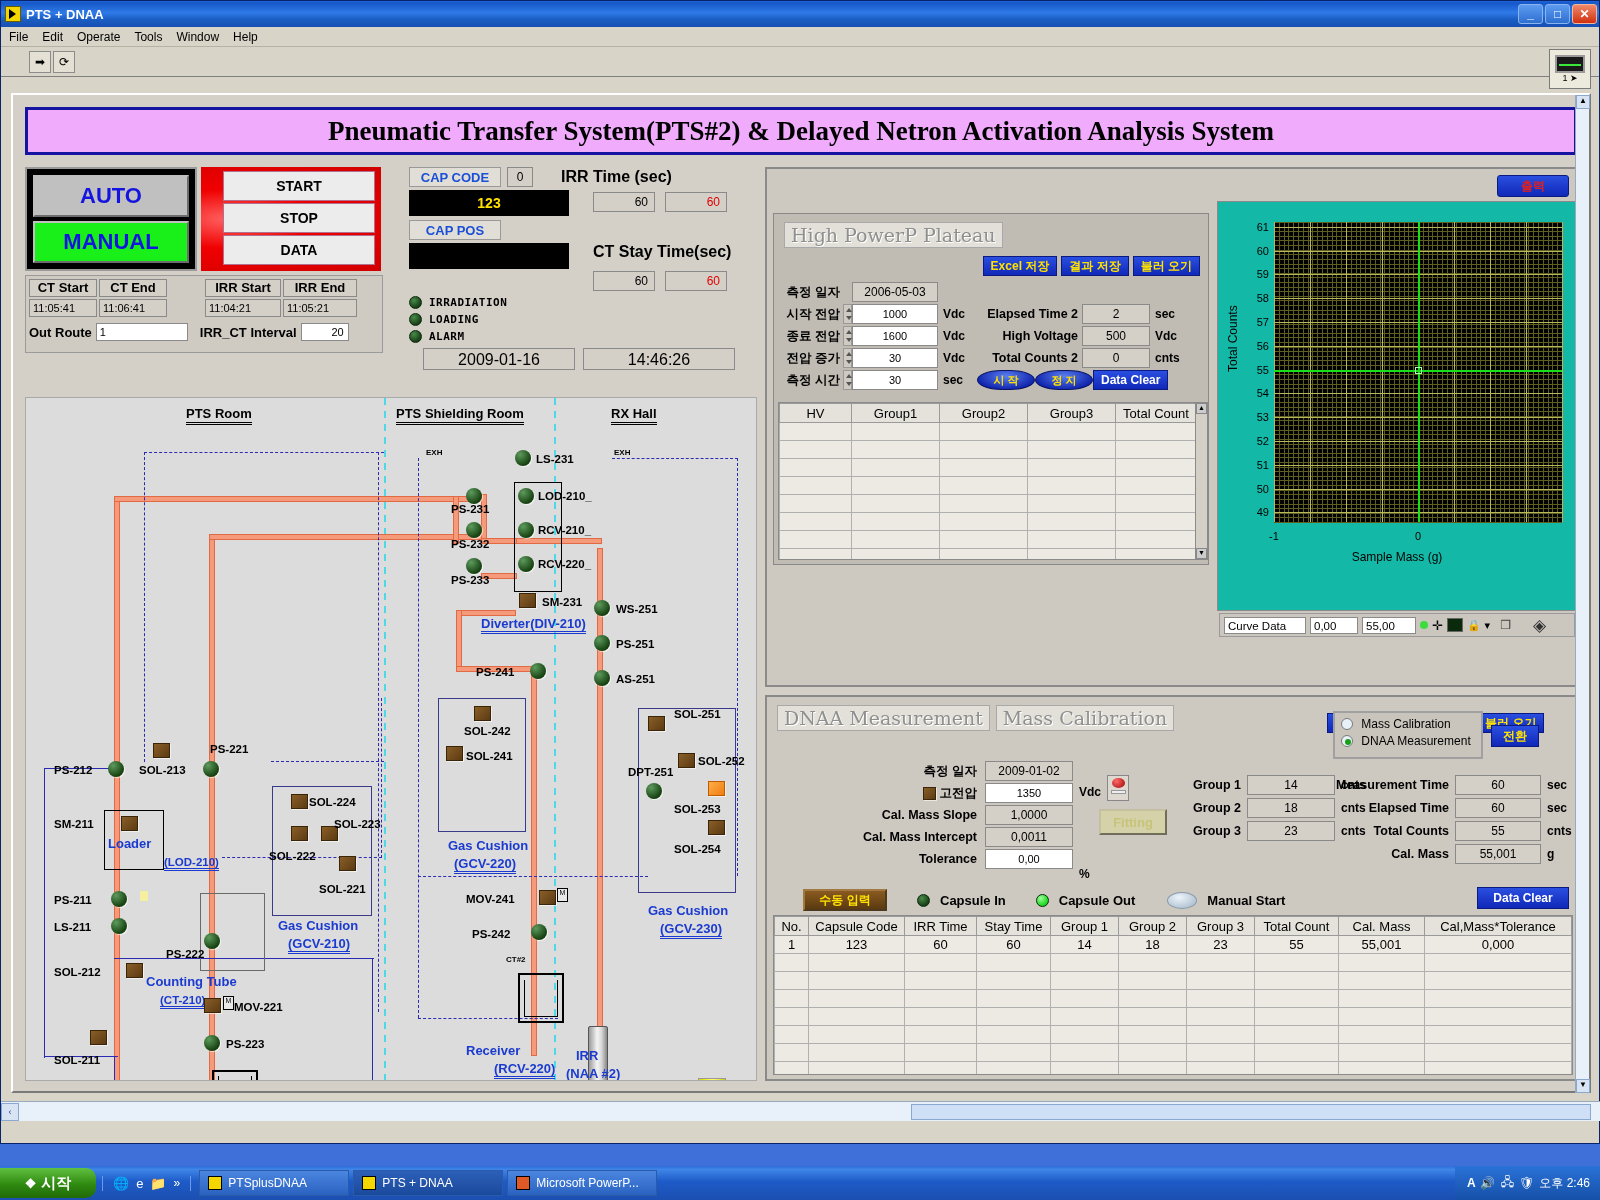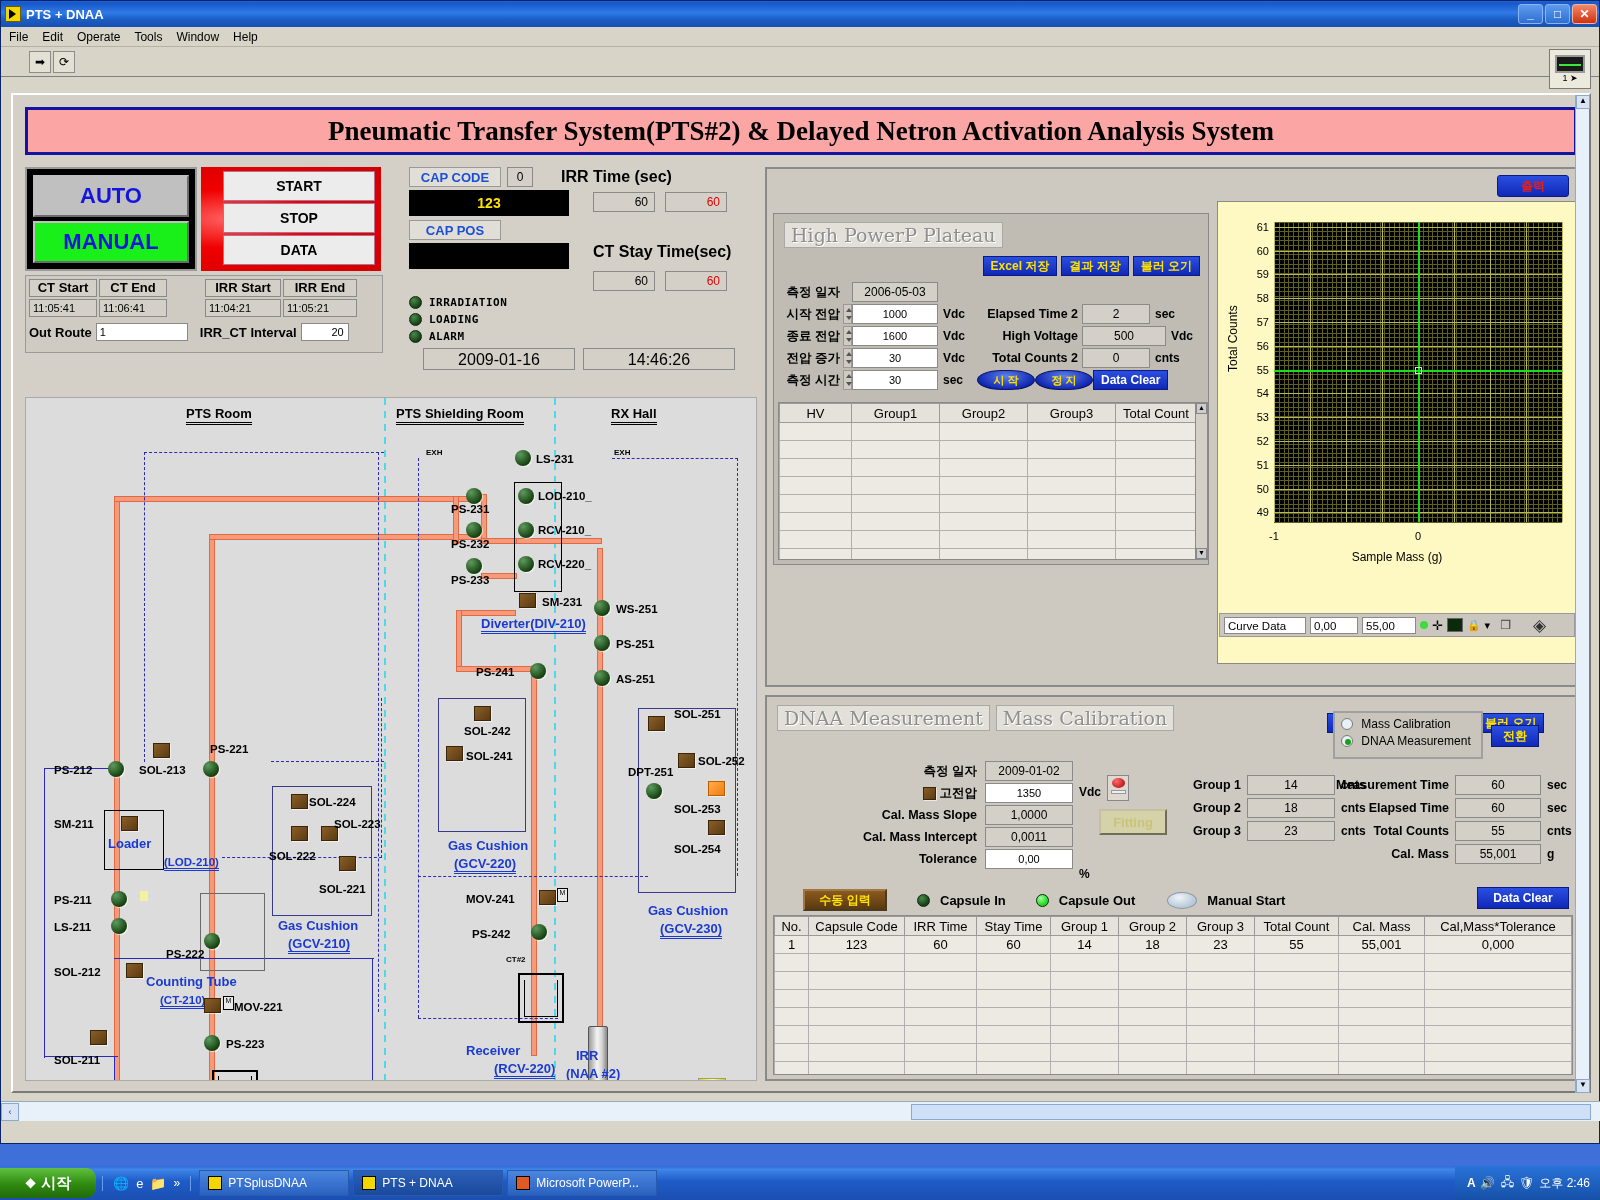--- a/index.html
+++ b/index.html
@@ -27,21 +27,21 @@
   #menubar .mi { margin-right:14px; color:#000; }
   #toolbar { height:30px; background:#d8d4c8; display:flex; align-items:center; padding-left:28px; border-bottom:1px solid #808080; position:relative;}
   .tbtn { width:22px;height:22px; border:1px solid #8c8c8c; background:#e4e0d4; margin-right:2px; display:flex;align-items:center;justify-content:center; font-size:12px;}
   #vi-icon { position:absolute; right:8px; top:2px; width:42px;height:40px; border:1px solid #7a7a7a; background:#ece9dd;
              display:flex; flex-direction:column; align-items:center; justify-content:center; font-size:9px;}
   #vi-icon .scr{ width:30px;height:18px;background:#1a1a1a; border:2px solid #9a9a9a; position:relative;}
   #vi-icon .scr:after{content:"";position:absolute;left:2px;top:7px;width:22px;height:2px;background:#39e639;}
   
   #panel { position:absolute; left:10px; top:92px; width:1580px; height:1000px; background:#d4d0c8; border:2px solid #7a7a7a;
            border-top-color:#fff; border-left-color:#fff; }
-  #headerbar { margin:12px; height:48px; border:3px solid #1414a0; background:#fca5a5; display:flex;align-items:center;justify-content:center;}
+  #headerbar { margin:12px; height:48px; border:3px solid #1414a0; background:#f0abfc; display:flex;align-items:center;justify-content:center;}
   #headerbar h1 { margin:0; font-size:27px; font-weight:bold; color:#000; font-family:"Liberation Serif", serif;}
   
   #ctrl-cluster { position:absolute; left:12px; top:72px; width:378px; height:225px; }
   #mode-box { position:absolute; left:0; top:0; width:172px; height:104px; background:#000; border:2px solid #9a9a9a; padding:6px;}
   .mode-btn { width:156px; height:42px; display:flex;align-items:center;justify-content:center; font-size:22px; font-weight:bold; color:#1414e0;
               border:2px outset #c0c0c0; font-family:"Liberation Sans",sans-serif;}
   .mode-btn.auto { background:#c0c0c0; margin-bottom:4px;}
   .mode-btn.manual { background:#19f019; }
   #startstop { position:absolute; left:176px; top:0; width:180px; height:104px;
                background:radial-gradient(ellipse at 15% 50%, #ff6060 0%, #f00000 40%, #d00000 100%); padding:4px 8px;}
@@ -92,21 +92,21 @@
              color:#ffe200; font-weight:bold; font-size:11px; width:58px;height:20px; display:inline-flex;align-items:center;justify-content:center;}
   .kl { font-size:12.5px; font-weight:bold; color:#000; text-align:right; }
   .spin { width:9px;height:20px; border:1px solid #999; background:#cfcbc3; display:inline-block; position:relative; vertical-align:top;}
   .spin:before,.spin:after{content:"";position:absolute;left:2px;border-left:3px solid transparent;border-right:3px solid transparent;}
   .spin:before{top:3px;border-bottom:4px solid #555;}
   .spin:after{bottom:3px;border-top:4px solid #555;}
   table.grid { border-collapse:collapse; width:100%; font-size:13px; }
   table.grid th { background:#e4e2da; border:1px solid #9a9a9a; font-weight:normal; height:19px;}
   table.grid td { background:#eceae2; border:1px solid #b0b0b0; height:18px; text-align:center;}
   
-  #graph-wrap { position:absolute; left:450px; top:32px; width:360px; height:463px; background:#fef9c3; border:1px solid #8a8a8a;}
+  #graph-wrap { position:absolute; left:450px; top:32px; width:360px; height:410px; background:#14b8a6; border:1px solid #8a8a8a;}
   #graph { position:absolute; left:56px; top:20px; width:288px; height:300px; background:#000; }
   .gridline-v{position:absolute;top:0;bottom:0;width:1px;background:#6a6a22;}
   .gridline-h{position:absolute;left:0;right:0;height:1px;background:#6a6a22;}
   .major-v{background:#b8b85a;}
   .major-h{background:#b8b85a;}
   .cursor-v{position:absolute;top:0;bottom:0;width:2px;background:#18e018;}
   .cursor-h{position:absolute;left:0;right:0;height:2px;background:#18e018;}
   .ytick { position:absolute; right:100%; margin-right:5px; font-size:11px; color:#000; transform:translateY(-50%); white-space:nowrap;}
   .xtick { position:absolute; top:100%; margin-top:8px; font-size:11px; color:#000; transform:translateX(-50%);}
   #ylabel { position:absolute; left:8px; top:170px; font-size:12px; transform:rotate(-90deg); transform-origin:left top; white-space:nowrap;}
@@ -444,21 +444,21 @@
             <span class="kl" style="margin-left:5px;width:108px">Elapsed Time 2</span>
             <div class="roval" style="width:68px;text-align:center;padding:0;margin-left:4px">2</div>
             <span style="font-size:12px;font-weight:bold;margin-left:5px">sec</span>
           </div>
           <div style="display:flex;align-items:center;margin-bottom:2px;">
             <div class="kl" style="width:62px">종료 전압</div>
             <span class="spin" style="margin-left:3px"></span>
             <div class="fld" style="width:86px;text-align:center;padding:0;height:20px;line-height:19px;">1600</div>
             <span style="font-size:12px;font-weight:bold;margin-left:5px">Vdc</span>
             <span class="kl" style="margin-left:5px;width:108px">High Voltage</span>
-            <div class="roval" style="width:84px;text-align:center;padding:0;margin-left:4px">500</div>
+            <div class="roval" style="width:68px;text-align:center;padding:0;margin-left:4px">500</div>
             <span style="font-size:12px;font-weight:bold;margin-left:5px">Vdc</span>
           </div>
           <div style="display:flex;align-items:center;margin-bottom:2px;">
             <div class="kl" style="width:62px">전압 증가</div>
             <span class="spin" style="margin-left:3px"></span>
             <div class="fld" style="width:86px;text-align:center;padding:0;height:20px;line-height:19px;">30</div>
             <span style="font-size:12px;font-weight:bold;margin-left:5px">Vdc</span>
             <span class="kl" style="margin-left:5px;width:108px">Total Counts 2</span>
             <div class="roval" style="width:68px;text-align:center;padding:0;margin-left:4px">0</div>
             <span style="font-size:12px;font-weight:bold;margin-left:5px">cnts</span>

